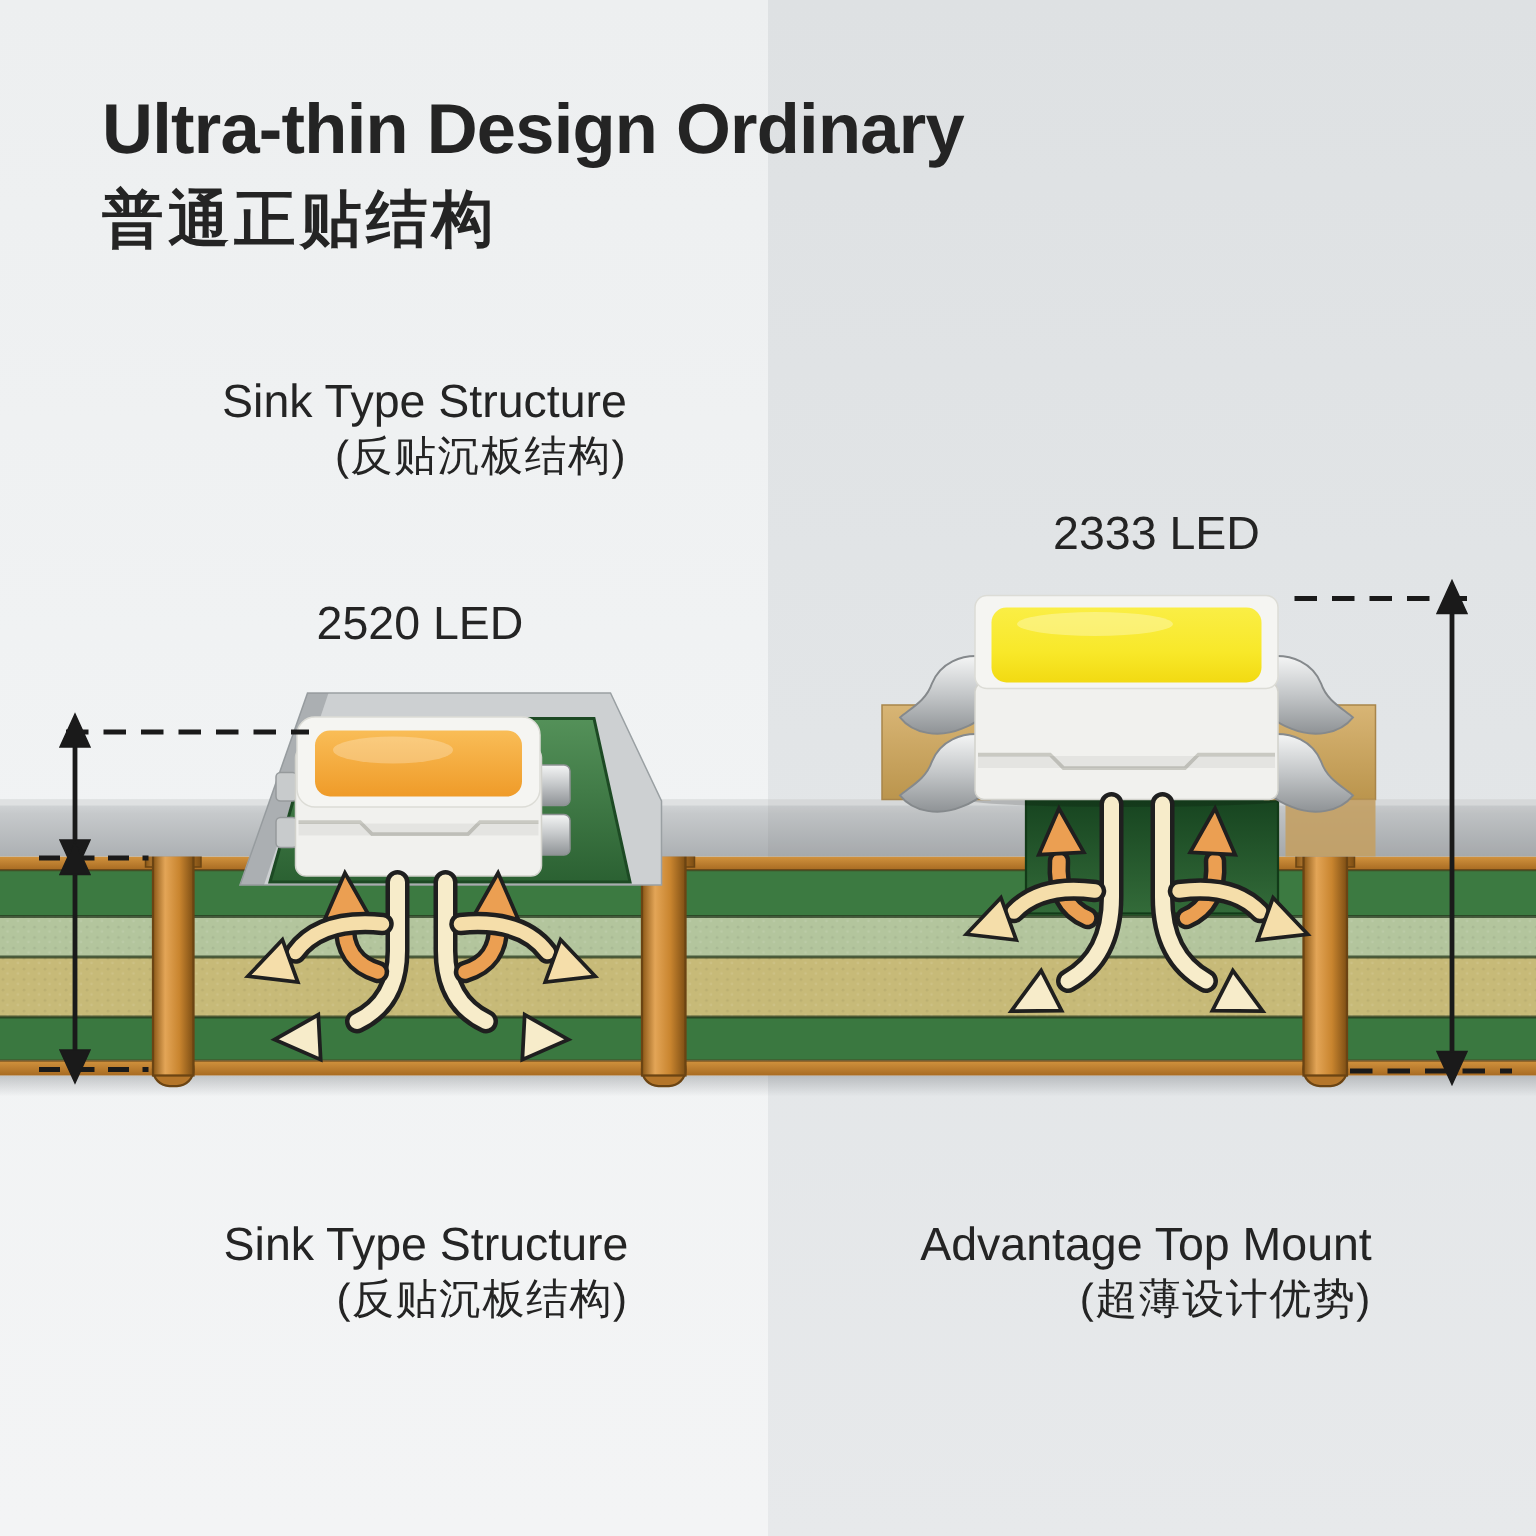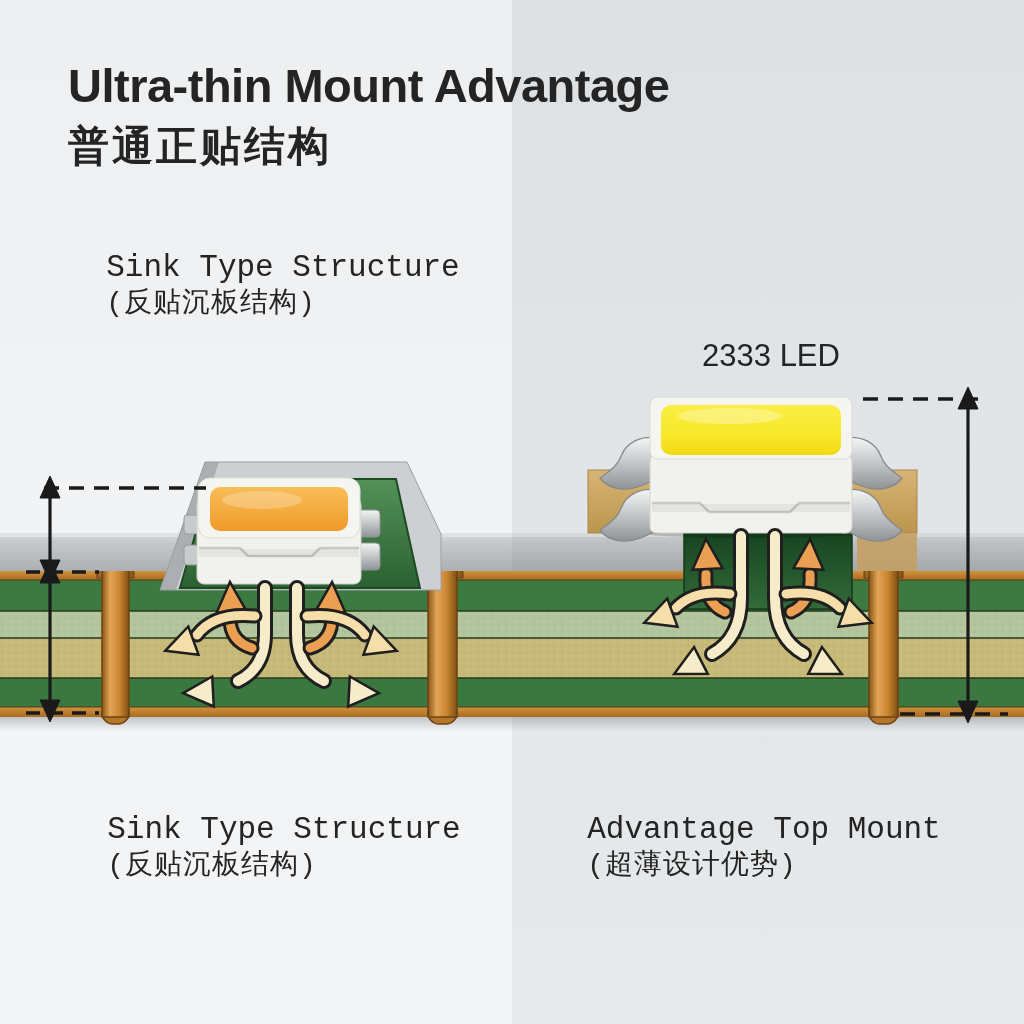--- a/index.html
+++ b/index.html
@@ -6,21 +6,21 @@
   body{width:1024px;height:1024px;overflow:hidden;font-family:"Liberation Sans",sans-serif;}
   #stage{position:relative;width:1024px;height:1024px;background:var(--c-background-left,#eff1f2);}
   #bg-right{position:absolute;left:512px;top:0;width:512px;height:1024px;
     background:linear-gradient(180deg,var(--c-background-right,#dee1e3) 0%,#e3e6e8 60%,#e7e9eb 100%);}
   #bg-left-grad{position:absolute;left:0;top:0;width:512px;height:1024px;
     background:linear-gradient(180deg,#edeff0 0%,#f1f3f4 55%,#f3f4f5 100%);}
   svg#art{position:absolute;left:0;top:0;}
   .title-block{position:absolute;left:68px;top:58px;color:var(--c-text,#242424);}
   .title-en{font-size:47px;font-weight:700;letter-spacing:-0.5px;line-height:1.2;}
   .title-zh{font-size:41px;font-weight:700;letter-spacing:3px;line-height:1.2;margin-top:8px;}
-  .label{position:absolute;text-align:left;color:var(--c-text,#242424);transform:translateX(-50%);white-space:nowrap;font-family:Liberation Mono, monospace;}
+  .label{position:absolute;text-align:right;color:var(--c-text,#242424);transform:translateX(-50%);white-space:nowrap;}
   .label .en{font-size:31px;line-height:1.15;}
   .label .zh{font-size:28px;line-height:1.2;margin-top:1px;letter-spacing:1px;}
   .led-label{position:absolute;text-align:center;color:var(--c-text,#242424);transform:translateX(-50%);
     font-size:31px;white-space:nowrap;}
 </style>
 </head>
 <body>
 
 <div id="stage">
   <div id="bg-left-grad"></div>
@@ -231,29 +231,30 @@
       </g>
       <g>
         <line x1="968" y1="408" x2="968" y2="702" stroke-width="3.2"></line>
         <polygon points="0,-17 -10,5 10,5" transform="translate(968,404)"></polygon>
         <polygon points="0,-17 -10,5 10,5" transform="translate(968,706) rotate(180)"></polygon>
       </g>
     </g>
   </svg>
 
   <div class="title-block">
-    <div class="title-en">Ultra-thin Mount Advantage</div>
+    <div class="title-en">Ultra-thin Design Ordinary</div>
     <div class="title-zh">普通正贴结构</div>
   </div>
 
   <div class="label" style="left:283px;top:250px;">
     <div class="en">Sink Type Structure</div>
     <div class="zh">(反贴沉板结构)</div>
   </div>
 
+  <div class="led-label" style="left:280px;top:398px;">2520 LED</div>
   <div class="led-label" style="left:771px;top:338px;">2333 LED</div>
 
   <div class="label" style="left:284px;top:812px;">
     <div class="en">Sink Type Structure</div>
     <div class="zh">(反贴沉板结构)</div>
   </div>
 
   <div class="label" style="left:764px;top:812px;">
     <div class="en">Advantage Top Mount</div>
     <div class="zh">(超薄设计优势)</div>

